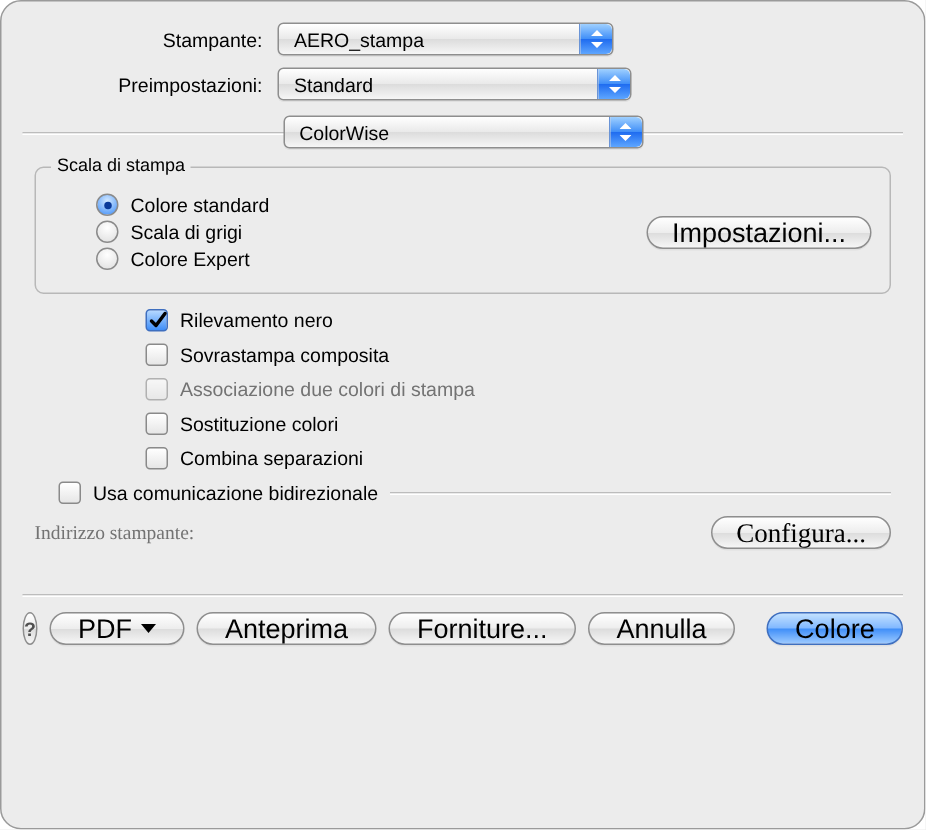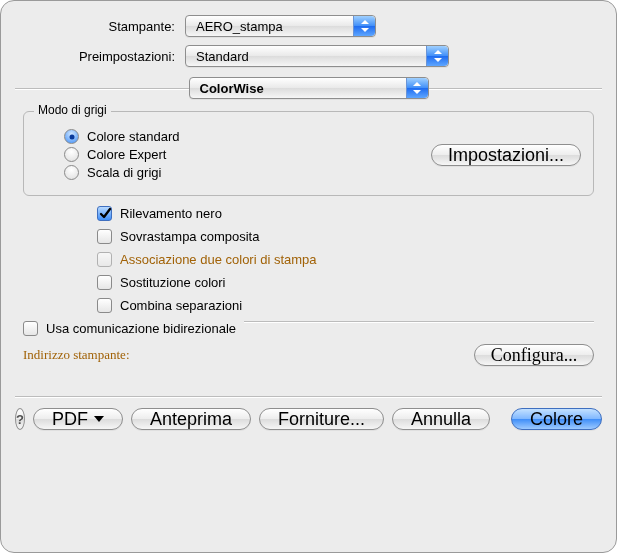--- a/index.html
+++ b/index.html
@@ -50,21 +50,20 @@
   .pane-sep { position: relative; margin: 10px 0 12px 0; height: 22px; }
   .pane-sep .line {
     position: absolute; left: 0; right: 0; top: 50%; height: 0;
     border-top: 1px solid #bcbcbc;
     border-bottom: 1px solid #ffffff;
   }
   .pane-sep .popup {
     position: absolute; left: 50%; top: 0; transform: translateX(-50%);
     width: 240px;
     background-color: #ececec;
-    font-weight: bold;
   }
 
   .groupbox {
     border: 1px solid #b8b8b8;
     border-radius: 6px;
     margin: 0 8px 10px 8px;
     padding: 14px 12px 12px 12px;
     position: relative;
   }
   .groupbox .legend {
@@ -99,21 +98,21 @@
     border: 1px solid #8a8a8a;
     margin-right: 8px;
     position: relative;
     cursor: default;
   }
   .aqua-check.checked {
     background: linear-gradient(#b7d9ff, #3f8ef8);
     border-color: #3f6fbf;
   }
   .aqua-check.checked svg { position: absolute; left: 1px; top: 0; }
-  .disabled-text { color: #a16207; }
+  .disabled-text { color: #737373; }
 
   .push-button {
     display: inline-flex; align-items: center; justify-content: center;
     height: 22px; padding: 0 18px;
     background: linear-gradient(#ffffff, #ededed 50%, #dcdcdc 51%, #f6f6f6);
     border: 1px solid #8e8e8e;
     border-radius: 11px;
     box-shadow: 0 1px 0 rgba(0,0,0,.05);
     font-size: 18px;
     cursor: default; white-space: nowrap;
@@ -134,22 +133,22 @@
     border-left: 5px solid transparent;
     border-right: 5px solid transparent;
     border-top: 6px solid #000;
     margin-left: 6px; display: inline-block;
   }
 
   .checks-block { margin: 4px 0 6px 82px; }
   .checks-block .check-row { margin: 8px 0; }
 
   .bidir-row {
-    display: flex; align-items: flex-start;
-    margin: 2px 8px 0 8px;
+    display: flex; align-items: center;
+    margin: 2px 8px 0 24px;
   }
   .bidir-row .rule { flex: 1; height: 0; border-top: 1px solid #bcbcbc; border-bottom: 1px solid #fff; margin-left: 8px; }
 
   .addr-row {
     display: flex; align-items: center; justify-content: space-between;
     margin: 8px 8px 0 8px;
     font-family: Liberation Serif, serif;
   }
 
   .footer-sep {
@@ -164,33 +163,33 @@
   }
   .footer .right { margin-left: auto; display: flex; gap: 21px; }
 </style>
 </head>
 <body>
 
 <div class="sheet">
 
   <div class="row">
     <div class="field-label">Stampante:</div>
-    <div class="popup" style="width:191px;">
+    <div class="popup" style="width:224px;">
       <span>AERO_stampa</span>
       <span class="endcap">
         <svg width="8" height="12">
             <path d="M4 0 L8 4 L0 4 Z M0 8 L8 8 L4 12 Z" fill="#fff"></path>
           </svg>
       </span>
     </div>
   </div>
 
   <div class="row">
     <div class="field-label">Preimpostazioni:</div>
-    <div class="popup" style="width:264px;">
+    <div class="popup" style="width:236px;">
       <span>Standard</span>
       <span class="endcap">
         <svg width="8" height="12">
             <path d="M4 0 L8 4 L0 4 Z M0 8 L8 8 L4 12 Z" fill="#fff"></path>
           </svg>
       </span>
     </div>
   </div>
 
   <div class="pane-sep">
@@ -199,35 +198,35 @@
       <span>ColorWise</span>
       <span class="endcap">
         <svg width="8" height="12">
             <path d="M4 0 L8 4 L0 4 Z M0 8 L8 8 L4 12 Z" fill="#fff"></path>
           </svg>
       </span>
     </div>
   </div>
 
   <div class="groupbox">
-    <div class="legend">Modo di grigi</div>
+    <div class="legend">Scala di stampa</div>
 
     <div style="display:flex; align-items:flex-start;">
       <div style="flex:0 0 auto; margin-left:28px;">
         <div class="radio-row">
           <div class="aqua-radio selected"></div>
           <span>Colore standard</span>
         </div>
         <div class="radio-row">
           <div class="aqua-radio"></div>
-          <span>Colore Expert</span>
+          <span>Scala di grigi</span>
         </div>
         <div class="radio-row">
           <div class="aqua-radio"></div>
-          <span>Scala di grigi</span>
+          <span>Colore Expert</span>
         </div>
       </div>
       <div style="margin-left:auto; margin-top:18px;">
         <div class="push-button" style="width:150px;">
           <span>Impostazioni...</span>
         </div>
       </div>
     </div>
   </div>
 

